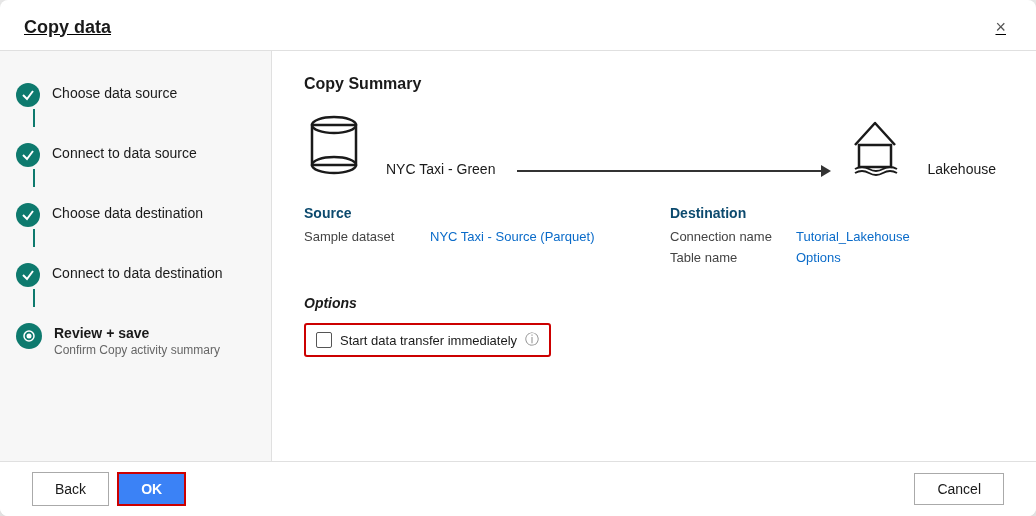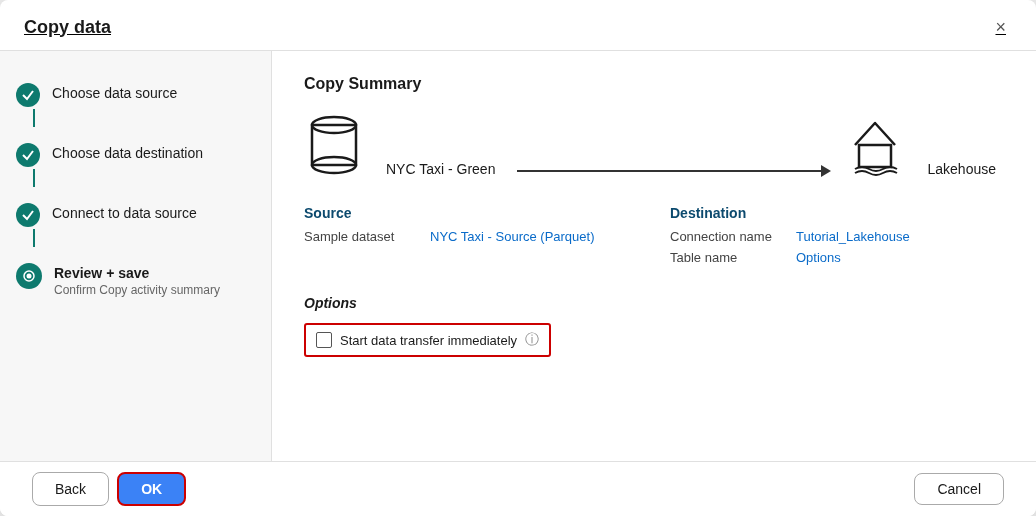--- a/index.html
+++ b/index.html
@@ -248,21 +248,21 @@
       border-top: 1px solid #e0e0e0;
       background: #fff;
     }
     .footer-left {
       display: flex;
       gap: 8px;
     }
     .btn {
       padding: 7px 22px;
       font-size: 14px;
-      border-radius: 8px;
+      border-radius: 0;
       cursor: pointer;
       font-family: inherit;
     }
     .btn-back {
       background: #fff;
       border: 1px solid #aaa;
       color: #1a1a1a;
     }
     .btn-ok {
       background: #3b82f6;
@@ -307,38 +307,51 @@
       <div class="step-item">
         <div class="step-left">
           <div class="step-circle">
             <svg width="14" height="14" viewBox="0 0 14 14">
                 <polyline points="2,7 6,11 12,3" fill="none" stroke="#fff" stroke-width="2"></polyline>
               </svg>
           </div>
           <div class="connector-line" style="height:18px;background:#0e7a6e;width:2px;margin-top:2px;"></div>
         </div>
         <div class="step-text">
-          <span class="step-label">Choose data destination</span>
+          <span class="step-label">Connect to data source</span>
         </div>
       </div>
 
       <div class="step-item">
         <div class="step-left">
           <div class="step-circle">
             <svg width="14" height="14" viewBox="0 0 14 14">
                 <polyline points="2,7 6,11 12,3" fill="none" stroke="#fff" stroke-width="2"></polyline>
               </svg>
           </div>
           <div class="connector-line" style="height:18px;background:#0e7a6e;width:2px;margin-top:2px;"></div>
         </div>
         <div class="step-text">
-          <span class="step-label">Connect to data source</span>
-        </div>
-      </div>
-
+          <span class="step-label">Choose data destination</span>
+        </div>
+      </div>
+
+      <div class="step-item">
+        <div class="step-left">
+          <div class="step-circle">
+            <svg width="14" height="14" viewBox="0 0 14 14">
+                <polyline points="2,7 6,11 12,3" fill="none" stroke="#fff" stroke-width="2"></polyline>
+              </svg>
+          </div>
+          <div class="connector-line" style="height:18px;background:#0e7a6e;width:2px;margin-top:2px;"></div>
+        </div>
+        <div class="step-text">
+          <span class="step-label">Connect to data destination</span>
+        </div>
+      </div>
 
       <div class="step-item">
         <div class="step-left">
           <div class="step-circle active" style="background:#0e7a6e;">
             <svg width="14" height="14" viewBox="0 0 14 14">
                 <circle cx="7" cy="7" r="5" fill="#0e7a6e" stroke="#fff" stroke-width="1.5"></circle>
                 <circle cx="7" cy="7" r="2.5" fill="#fff"></circle>
               </svg>
           </div>
         </div>

